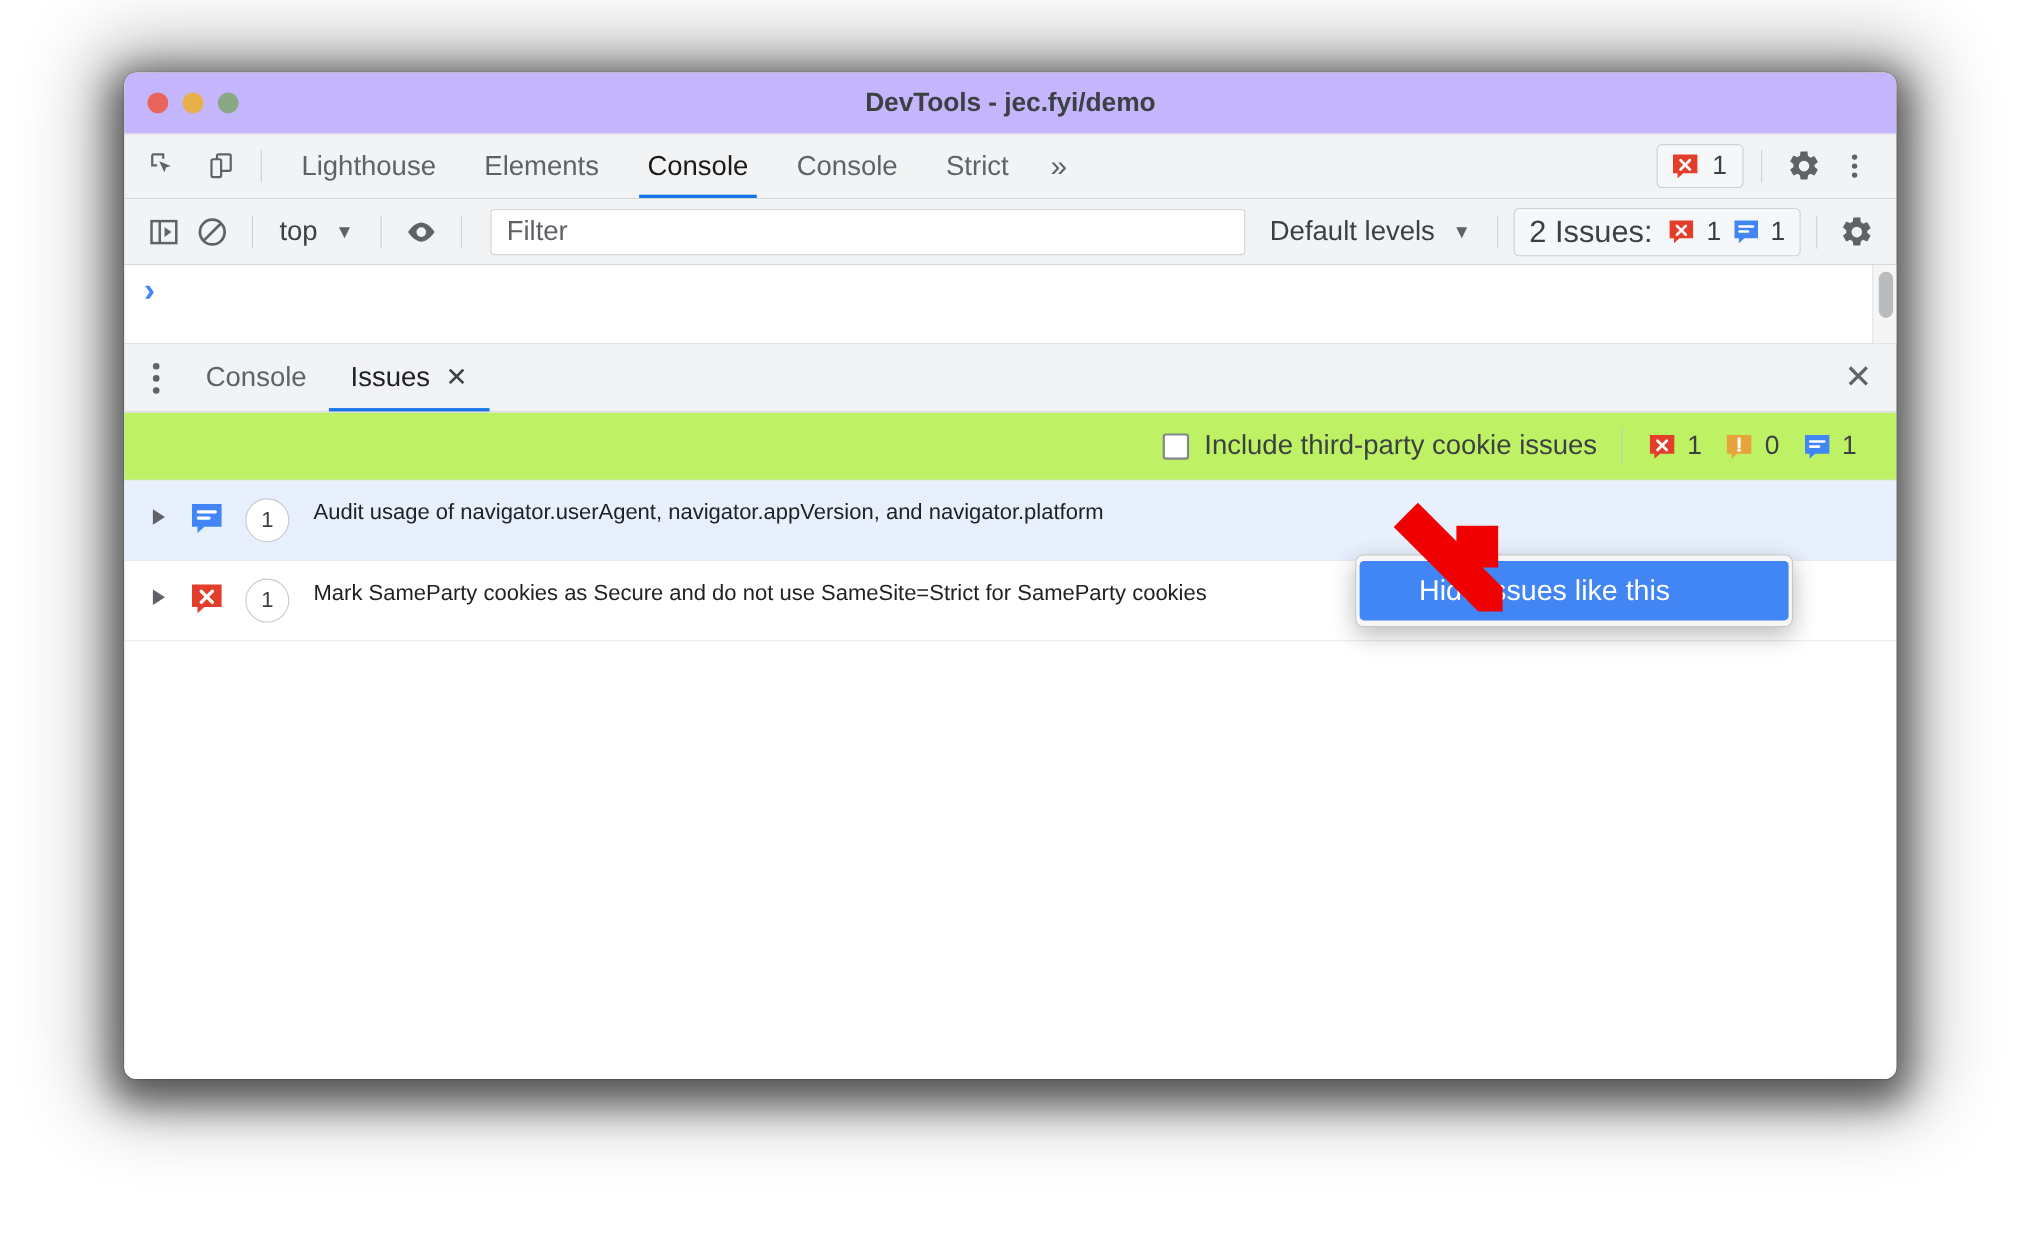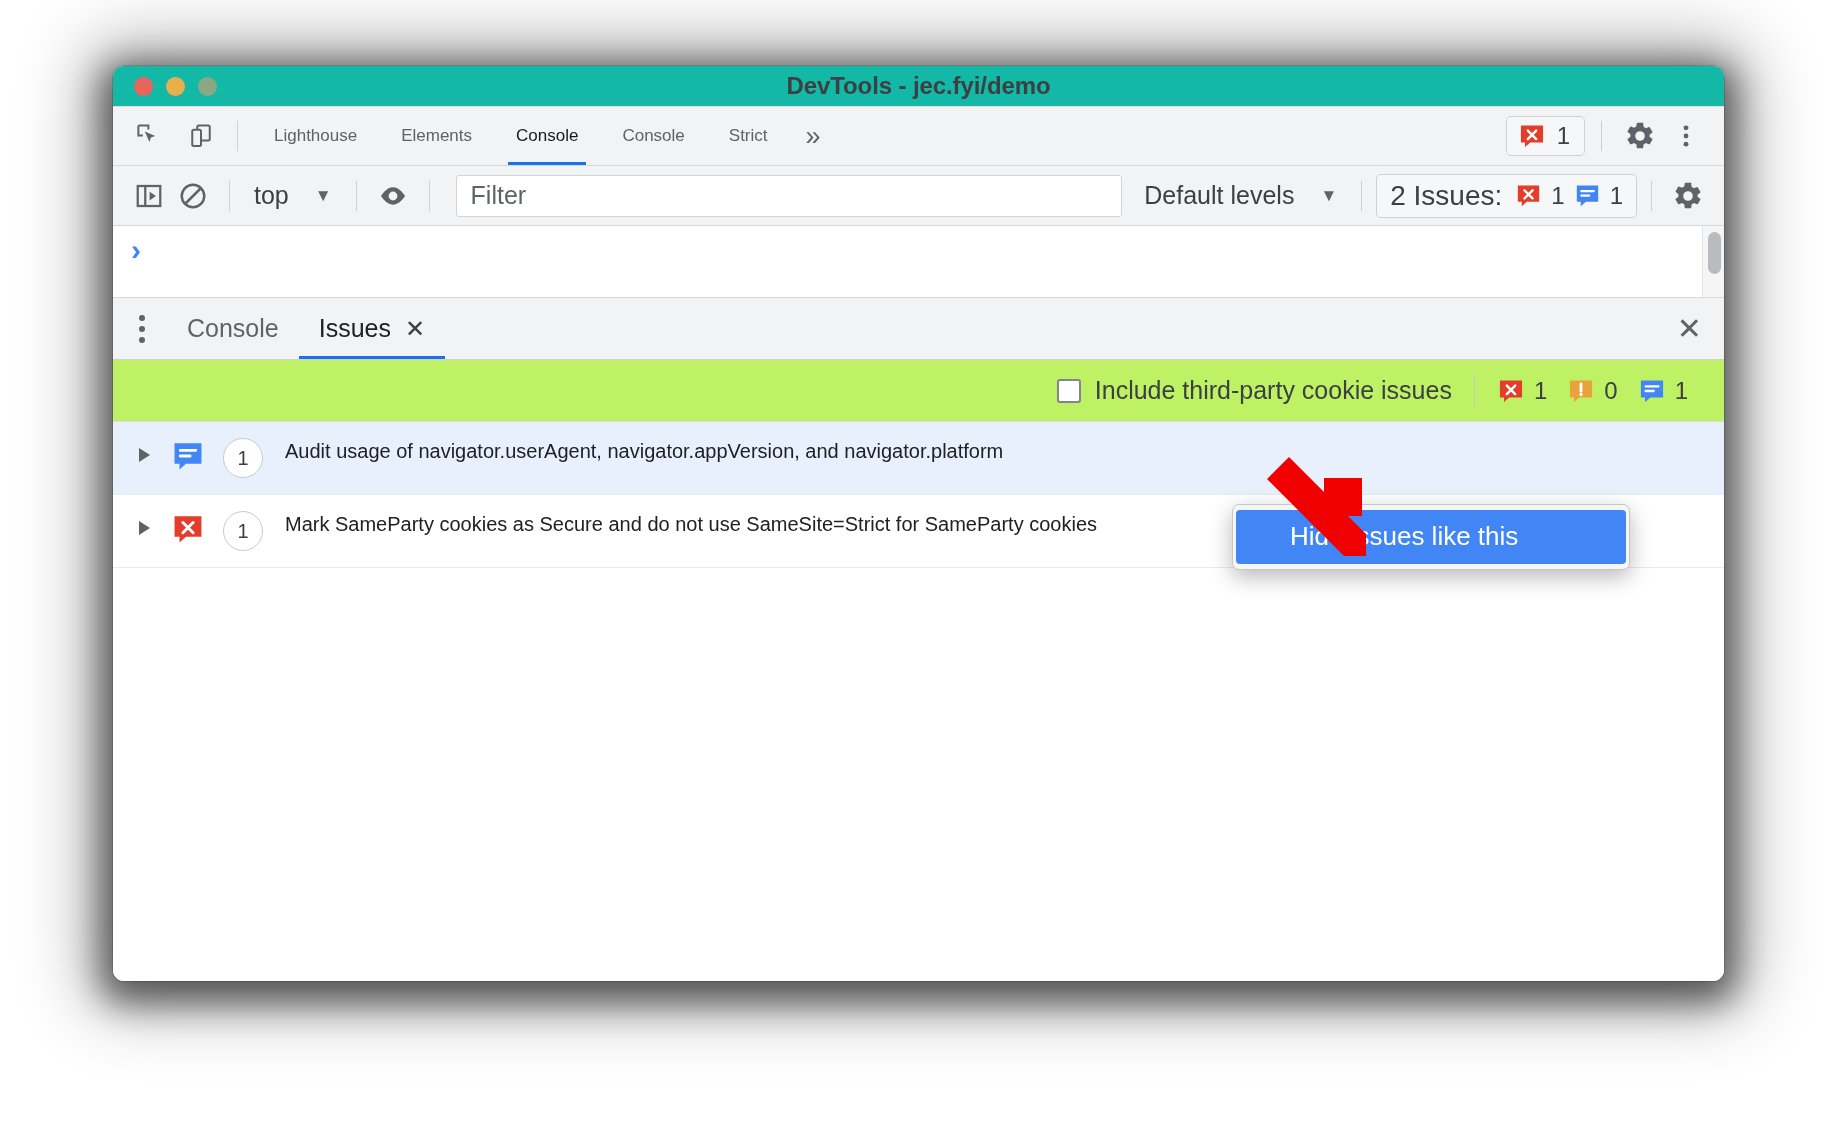--- a/index.html
+++ b/index.html
@@ -25,22 +25,22 @@
     box-shadow: 0 0 0 1px rgba(0,0,0,0.14),
                 0 10px 34px 12px rgba(0,0,0,0.55),
                 0 2px 70px 26px rgba(0,0,0,0.30);
     overflow: hidden;
     display: flex;
     flex-direction: column;
   }
 
   
   .titlebar {
-    height: 41px;
-    background: #14b8a6;
+    height: 56px;
+    background: #c4b5fd;
     border-bottom: 1px solid #e3dddc;
     display: flex;
     align-items: center;
     position: relative;
     flex: none;
   }
   .traffic {
     display: flex;
     gap: 13px;
     margin-left: 21px;
@@ -70,21 +70,21 @@
   }
   .tb-icons { display: flex; align-items: center; padding-left: 14px; gap: 8px; }
   .icon-btn {
     width: 44px; height: 44px;
     display: flex; align-items: center; justify-content: center;
     cursor: pointer;
   }
   .vsep { width: 1px; height: 30px; background: #cdd1d4; margin: 0 14px; }
   .tabs { display: flex; align-items: center; height: 100%; }
   .tab {
-    font-size: 17px;
+    font-size: 25px;
     color: #5f6368;
     padding: 0 22px;
     height: 100%;
     display: flex; align-items: center;
     cursor: pointer;
     position: relative;
     white-space: nowrap;
   }
   .tab.active { color: #1a1a1a; }
   .tab.active::after {
@@ -118,21 +118,21 @@
   .consolebar {
     height: 60px;
     background: #f1f3f4;
     border-bottom: 1px solid #d6d9dc;
     display: flex;
     align-items: center;
     padding: 0 14px;
     flex: none;
   }
   .dropdown {
-    display: flex; align-items: center; gap: 26px;
+    display: flex; align-items: center; gap: 16px;
     font-size: 25px; color: #3c4043;
     padding: 0 10px;
     cursor: pointer;
   }
   .caret { font-size: 17px; color: #5f6368; }
   .filter-input {
     flex: 1;
     height: 42px;
     background: #ffffff;
     border: 1px solid #d2d5d8;

